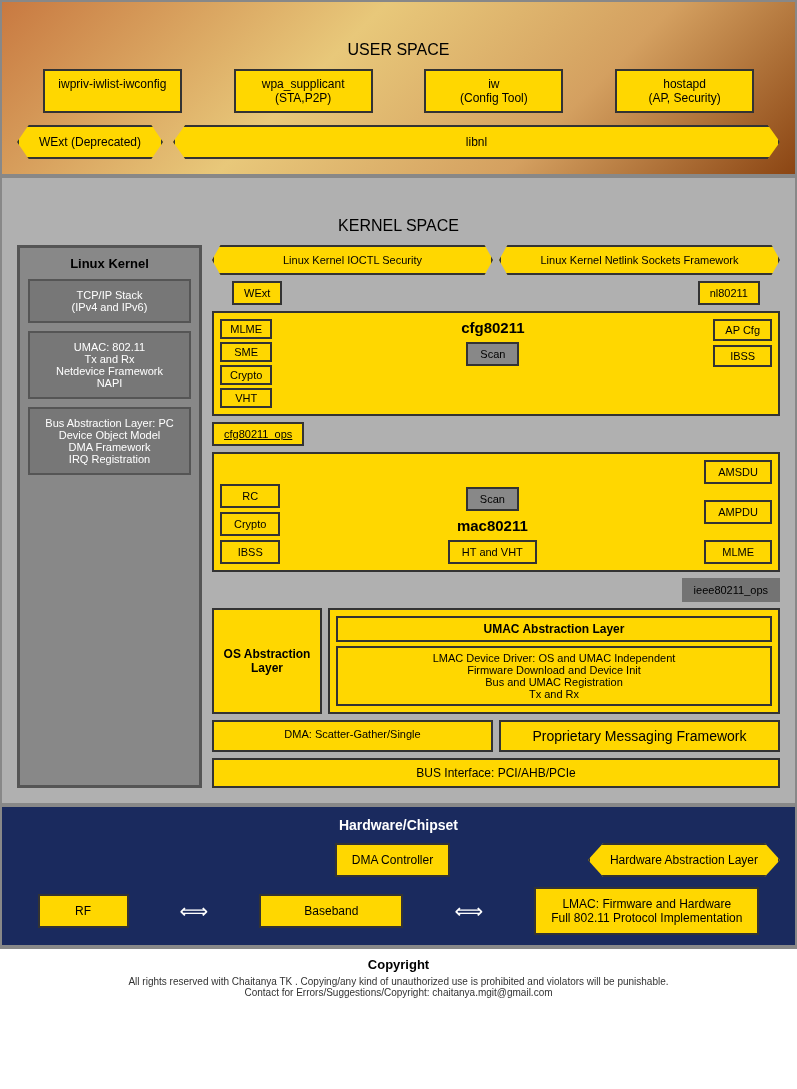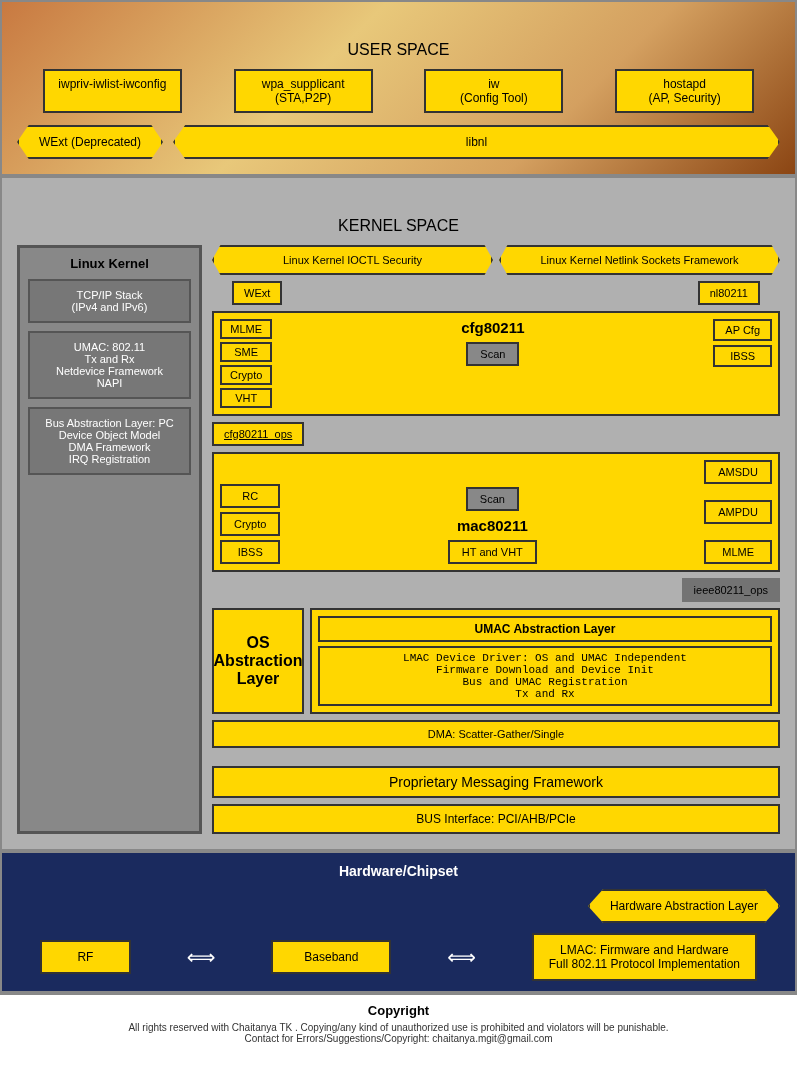--- a/index.html
+++ b/index.html
@@ -178,26 +178,26 @@
     .lower-kernel {
       display: flex;
       gap: 6px;
       align-items: stretch;
     }
     .os-abs-box {
       background: #FFD700;
       border: 2px solid #333;
       padding: 8px;
       text-align: center;
-      font-size: 16px;
+      font-size: 12px;
       font-weight: bold;
       display: flex;
       align-items: center;
       justify-content: center;
-      width: 92px;
+      width: 110px;
       flex-shrink: 0;
     }
     .umac-section {
       flex: 1;
       background: #FFD700;
       border: 2px solid #333;
       padding: 6px;
       display: flex;
       flex-direction: column;
       gap: 4px;
@@ -209,27 +209,25 @@
       background: #FFD700;
       border: 2px solid #333;
       padding: 4px;
     }
     .lmac-box {
       background: #FFD700;
       border: 2px solid #333;
       padding: 4px;
       text-align: center;
       font-size: 11px;
-      font-family: Liberation Mono, monospace;
     }
 
     .dma-pmf-row {
       display: flex;
-      gap: 18px;
-      flex-direction: column;
+      gap: 6px;
     }
     .dma-box {
       flex: 1;
       background: #FFD700;
       border: 2px solid #333;
       padding: 6px;
       text-align: center;
       font-size: 11px;
     }
     .pmf-box {
@@ -431,27 +429,28 @@
 
     </div>
   </div>
 </div>
 
 <div class="hw-chipset">
   <div class="hw-title">Hardware/Chipset</div>
 
   <div class="hw-row1">
     <div style="width:180px;"></div>
+    <div class="hw-yellow-box">DMA Controller</div>
     <div class="hw-hex">Hardware Abstraction Layer</div>
   </div>
 
   <div class="hw-row2">
     <div class="hw-yellow-box" style="width:91px;">RF</div>
     <div style="font-size:20px; color:#fff;">⟺</div>
-    <div class="hw-yellow-box" style="width:120px;">Baseband</div>
+    <div class="hw-yellow-box" style="width:144px;">Baseband</div>
     <div style="font-size:20px; color:#fff;">⟺</div>
     <div class="hw-yellow-box" style="white-space:pre-line; text-align:center;">LMAC: Firmware and Hardware
 Full 802.11 Protocol Implementation</div>
   </div>
 </div>
 
 <div class="copyright">
   <div class="copyright-title">Copyright</div>
   <div class="copyright-text">All rights reserved with Chaitanya TK . Copying/any kind of unauthorized use is prohibited and violators will be punishable.</div>
   <div class="copyright-text">Contact for Errors/Suggestions/Copyright: chaitanya.mgit@gmail.com</div>

